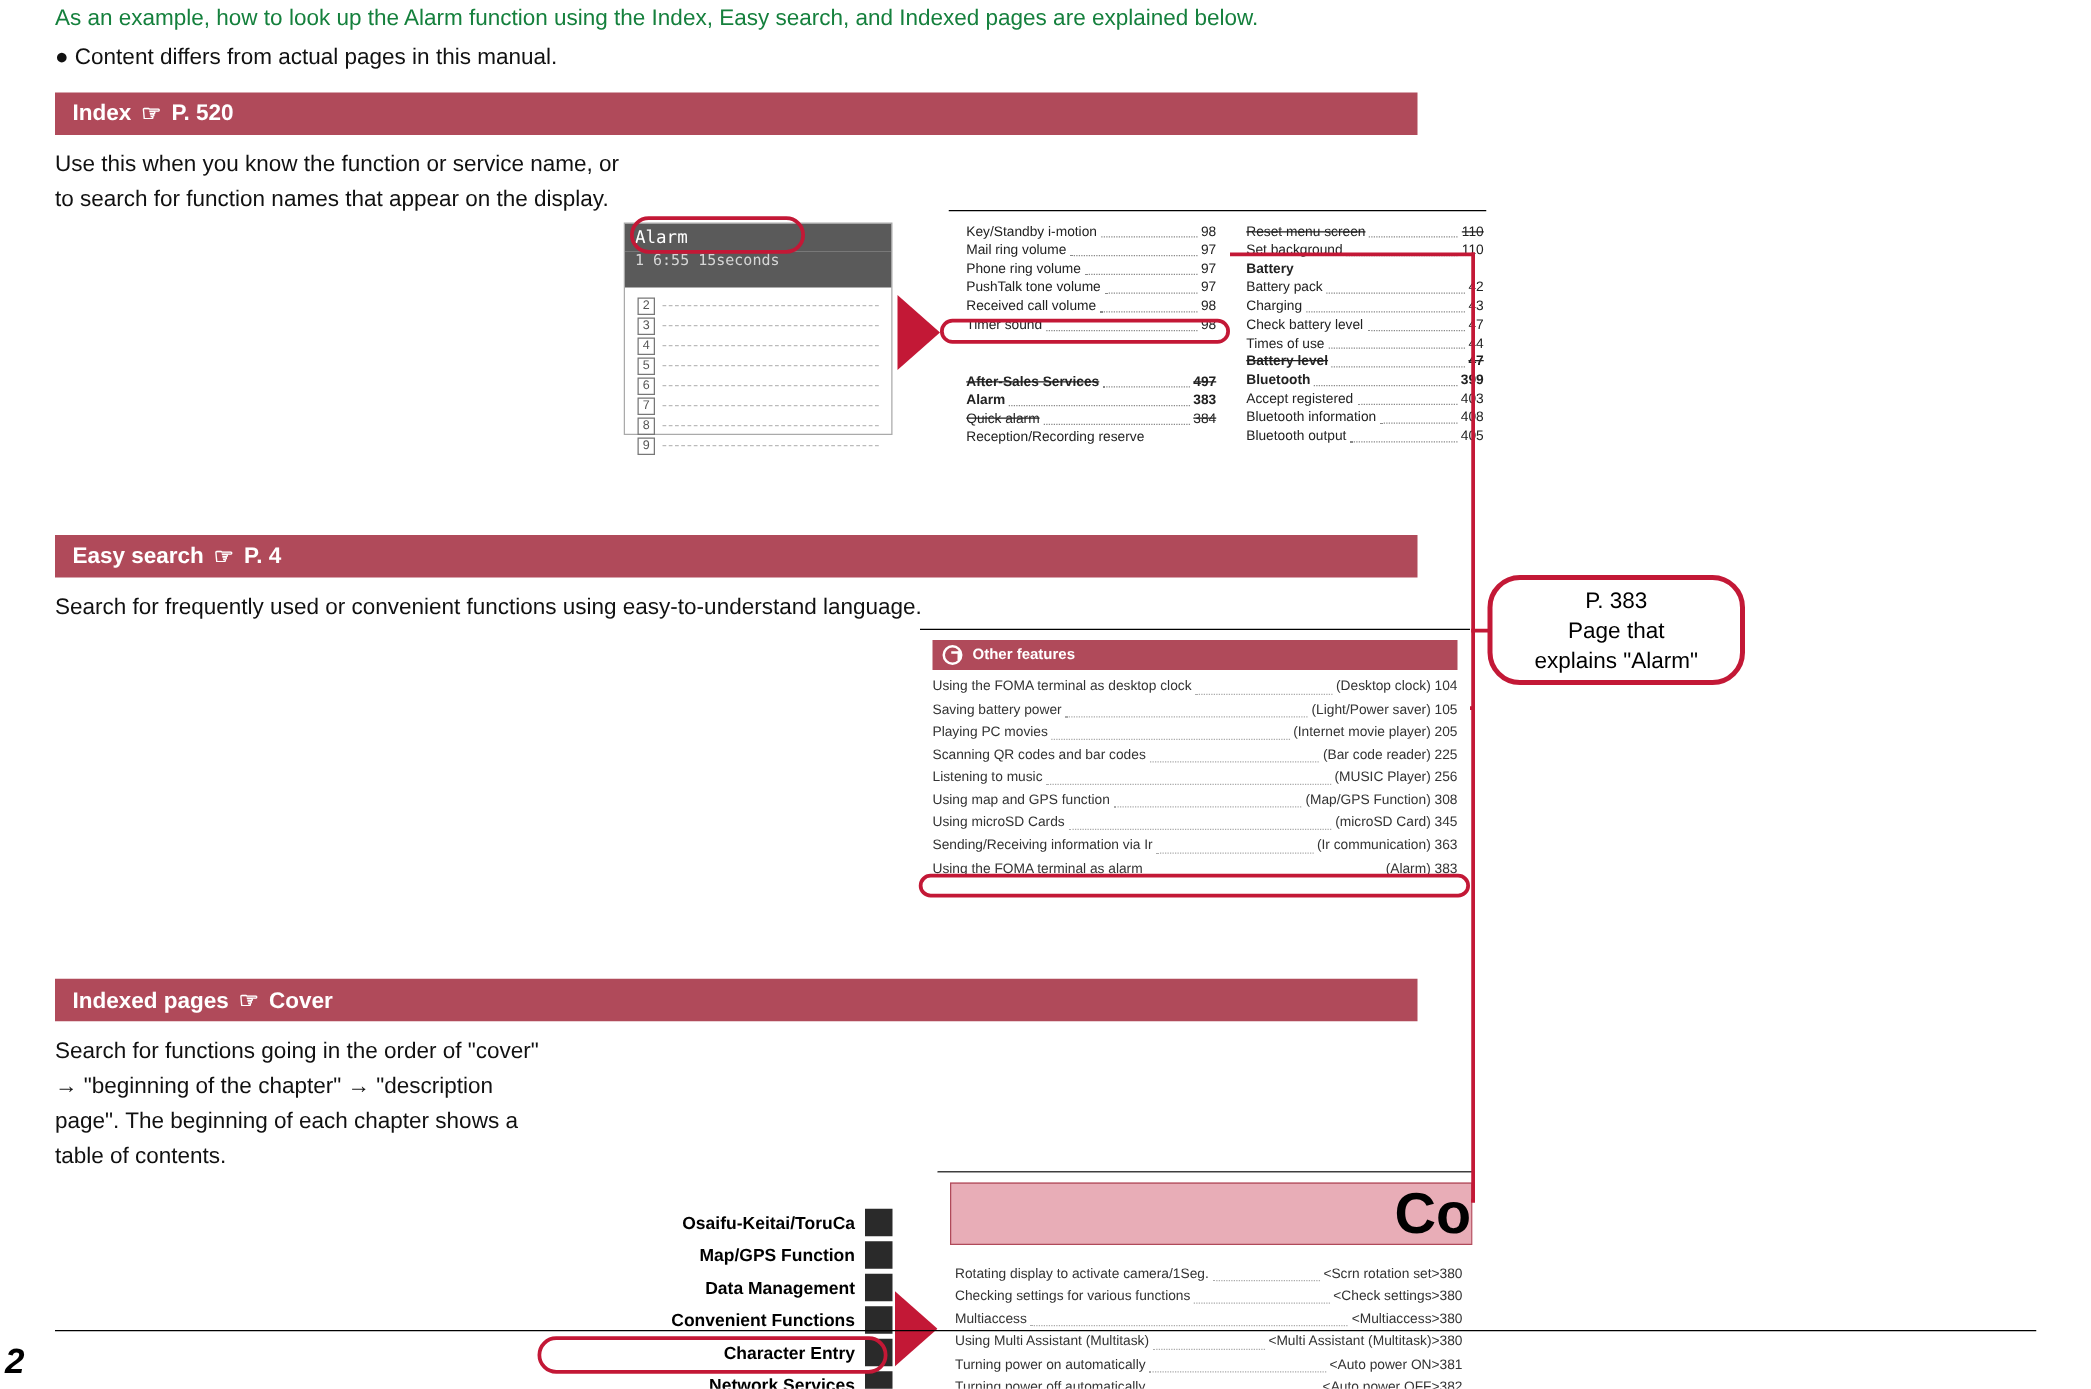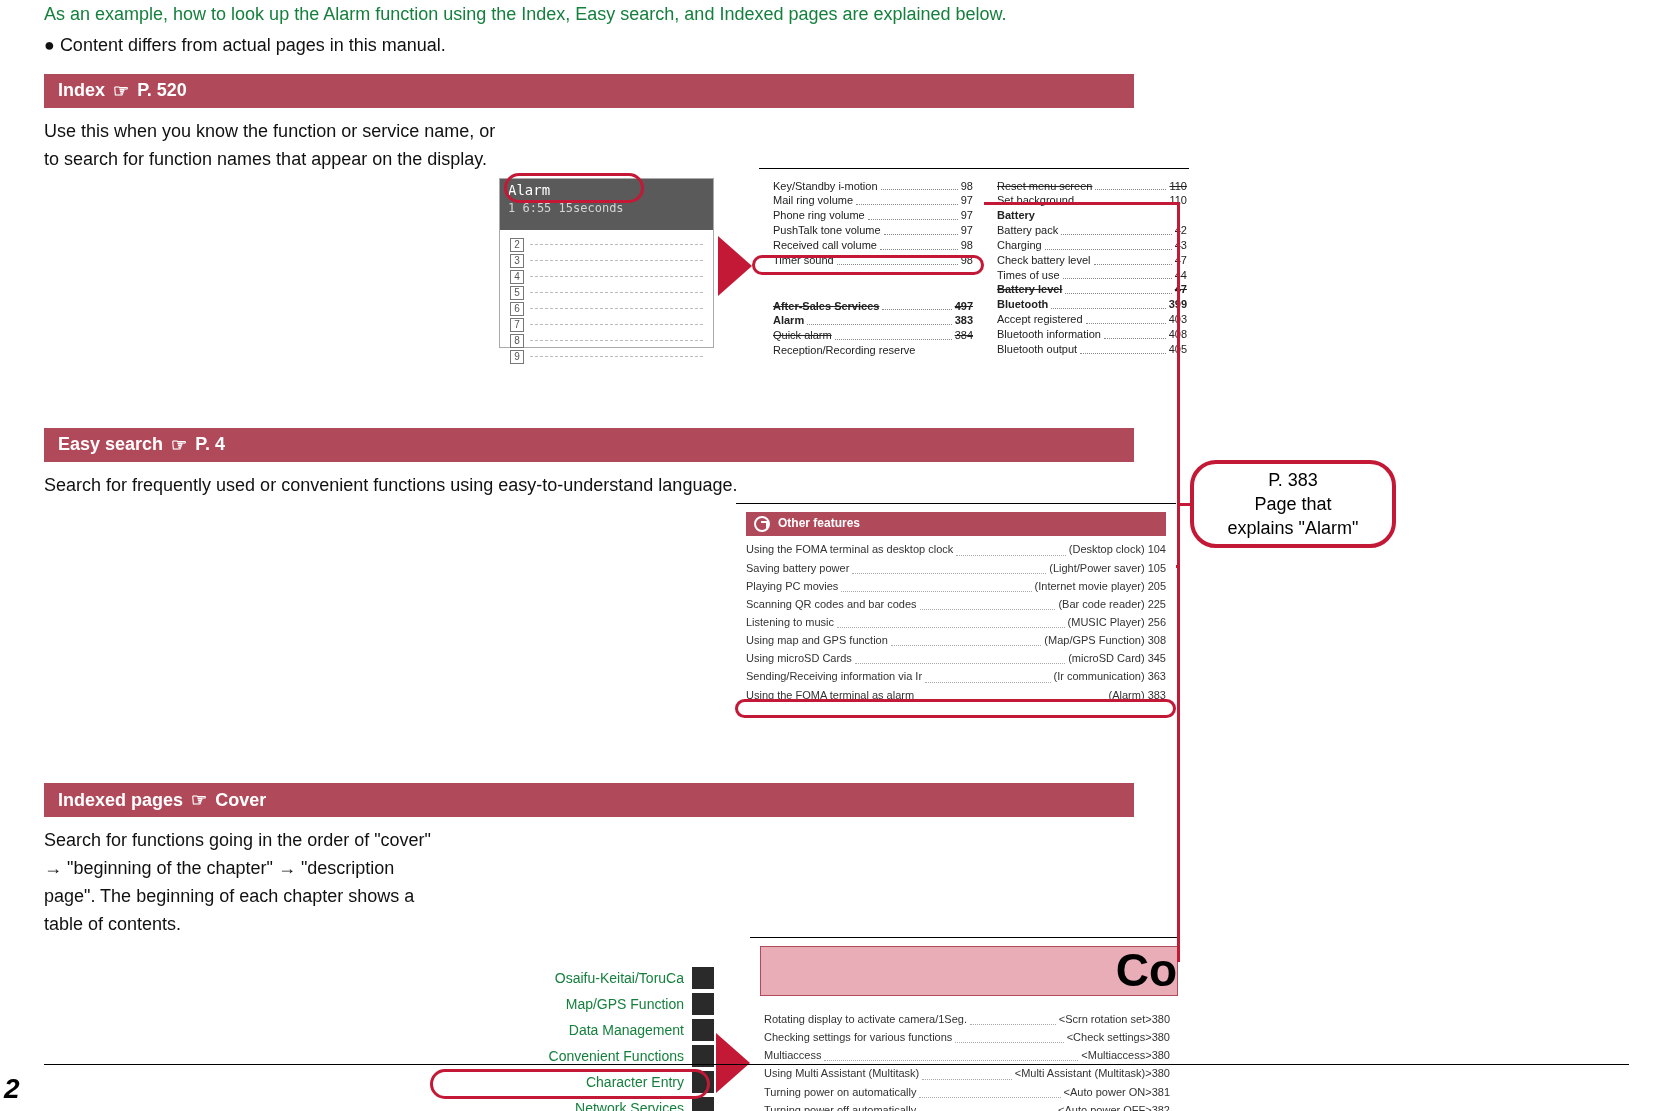--- a/index.html
+++ b/index.html
@@ -45,21 +45,21 @@
   .easy-line{display:flex}
   .easy-line .el-text{white-space:nowrap}
   .easy-line .el-dots{flex:1;border-bottom:1px dotted #aaa;margin:0 3px 3px 3px}
   .easy-line .el-tag{white-space:nowrap}
   .easy-highlight{position:absolute;left:691px;top:186px;width:441px;height:19px;border:3px solid #c31836;border-radius:11px;pointer-events:none}
 
   
   .cover-row{position:relative;height:320px}
   .tab-stack{position:absolute;left:390px;top:10px;width:280px}
   .tab-item{display:flex;justify-content:flex-end;align-items:center;gap:8px;margin:4px 0}
-  .tab-label{font-size:14px;font-weight:normal;color:#15803d}
+  .tab-label{font-size:14px;font-weight:bold;color:#000000}
   .tab-box{width:22px;height:22px;background:#2a2a2a}
   .tab-circle{position:absolute;left:386px;top:116px;width:280px;height:30px;border:3px solid #c31836;border-radius:15px;pointer-events:none}
   .tri2{position:absolute;left:672px;top:80px;width:0;height:0;border-left:34px solid #c31836;border-top:30px solid transparent;border-bottom:30px solid transparent}
 
   .cover-page{position:absolute;left:706px;top:-16px;width:428px;height:295px;border-top:1px solid #000;background:#fff;overflow:hidden}
   .cover-head-outer{background:#fff;padding:8px 0 6px 10px}
   .cover-head{background:#e8adb7;border:1px solid #b04a5a;height:50px;position:relative;overflow:hidden}
   .cover-head .big{position:absolute;right:0;top:-4px;font-size:46px;font-weight:bold;color:#000}
   .cover-list{padding:8px 8px 8px 14px;font-size:11px;line-height:1.65;color:#333}
   .cover-line{display:flex}

